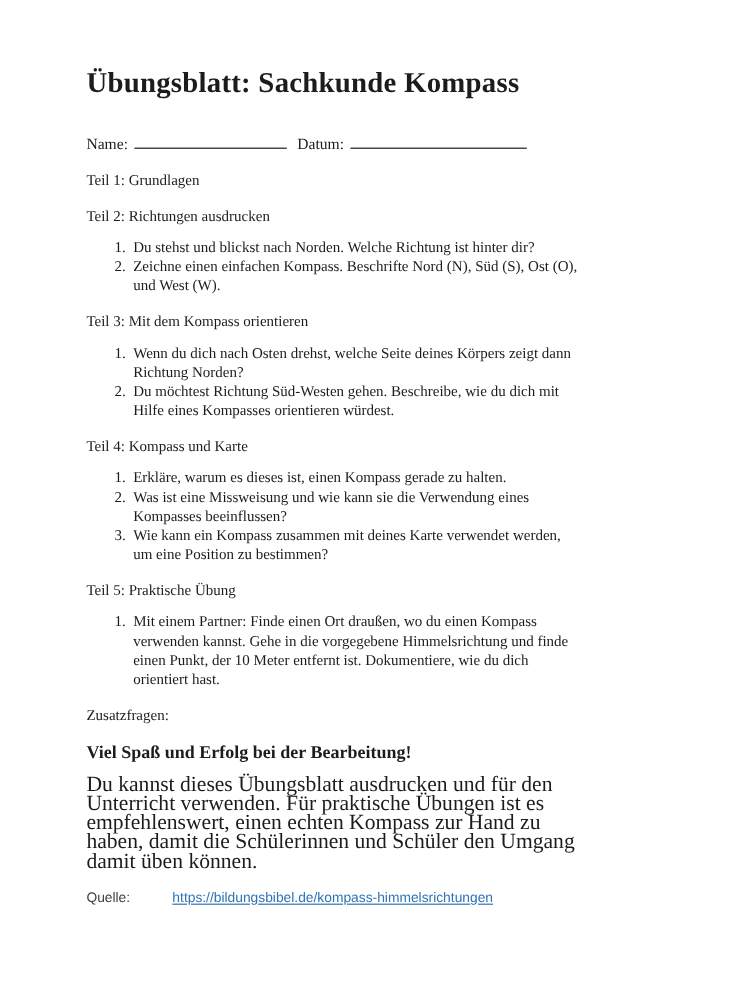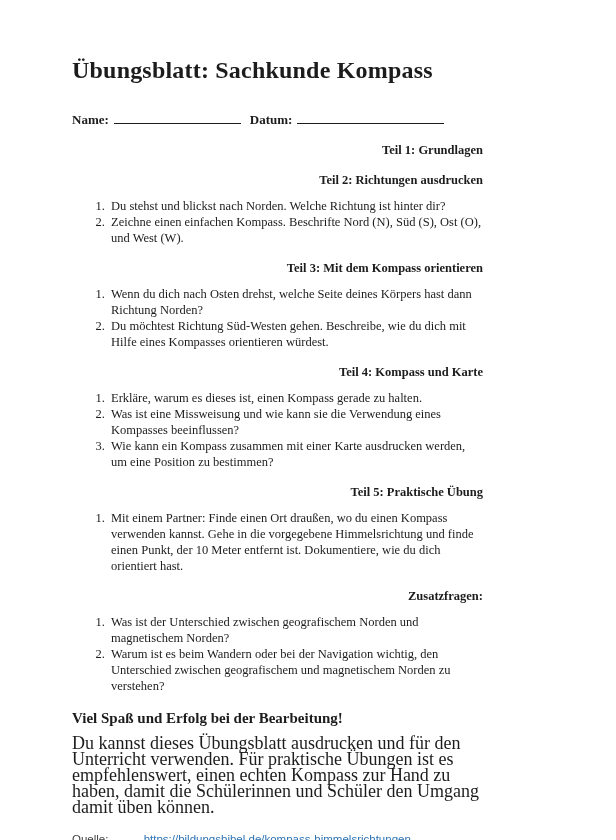--- a/index.html
+++ b/index.html
@@ -24,38 +24,37 @@
   }
   h1.title {
     font-size: 24px;
     line-height: 1.2;
     font-weight: bold;
     margin: 0 0 26px 0;
     letter-spacing: 0.2px;
   }
   .name-line {
     font-size: 13px;
-    font-weight: bold;
+    font-weight: normal;
     margin: 0 0 8px 0;
     white-space: nowrap;
   }
   .blank {
     display: inline-block;
     height: 12px;
     border-bottom: 1.4px solid #1c1c1c;
     vertical-align: baseline;
   }
   .name-blank { width: 127px; margin-left: 5px; margin-right: 9px; }
   .datum-blank { width: 147px; margin-left: 5px; }
   section h3 {
     font-size: 12.5px;
     line-height: 16px;
-    font-weight: bold;
+    font-weight: normal;
     margin: 14px 0 10px 0;
-    text-align: right;
   }
   section ol {
     margin: 0;
     padding: 0 0 0 36px;
     font-size: 12.5px;
     line-height: 16px;
   }
   section ol li {
     padding-left: 3px;
     margin: 0;
@@ -102,44 +101,40 @@
       <section>
         <h3>Teil 2: Richtungen ausdrucken</h3>
         <ol>
           <li>Du stehst und blickst nach Norden. Welche Richtung ist hinter dir?</li>
           <li>Zeichne einen einfachen Kompass. Beschrifte Nord (N), Süd (S), Ost (O), und West (W).</li>
         </ol>
       </section>
       <section>
         <h3>Teil 3: Mit dem Kompass orientieren</h3>
         <ol>
-          <li>Wenn du dich nach Osten drehst, welche Seite deines Körpers hast dann Richtung Norden?</li>
+          <li>Wenn du dich nach Osten drehst, welche Seite deines Körpers zeigt dann Richtung Norden?</li>
           <li>Du möchtest Richtung Süd-Westen gehen. Beschreibe, wie du dich mit Hilfe eines Kompasses orientieren würdest.</li>
         </ol>
       </section>
       <section>
         <h3>Teil 4: Kompass und Karte</h3>
         <ol>
           <li>Erkläre, warum es dieses ist, einen Kompass gerade zu halten.</li>
           <li>Was ist eine Missweisung und wie kann sie die Verwendung eines Kompasses beeinflussen?</li>
-          <li>Wie kann ein Kompass zusammen mit einer Karte ausdrucken werden, um eine Position zu bestimmen?</li>
+          <li>Wie kann ein Kompass zusammen mit deines Karte verwendet werden, um eine Position zu bestimmen?</li>
         </ol>
       </section>
       <section>
         <h3>Teil 5: Praktische Übung</h3>
         <ol>
           <li>Mit einem Partner: Finde einen Ort draußen, wo du einen Kompass verwenden kannst. Gehe in die vorgegebene Himmelsrichtung und finde einen Punkt, der 10 Meter entfernt ist. Dokumentiere, wie du dich orientiert hast.</li>
         </ol>
       </section>
       <section>
         <h3>Zusatzfragen:</h3>
-        <ol>
-          <li>Was ist der Unterschied zwischen geografischem Norden und magnetischem Norden?</li>
-          <li>Warum ist es beim Wandern oder bei der Navigation wichtig, den Unterschied zwischen geografischem und magnetischem Norden zu verstehen?</li>
-        </ol>
       </section>
     </div>
 
   <h2 class="closing">Viel Spaß und Erfolg bei der Bearbeitung!</h2>
 
   <p class="footer-par">Du kannst dieses Übungsblatt ausdrucken und für den Unterricht verwenden. Für praktische Übungen ist es empfehlenswert, einen echten Kompass zur Hand zu haben, damit die Schülerinnen und Schüler den Umgang damit üben können.</p>
 
   <p class="source-line">
     <span>Quelle:</span>
     <a class="source-link" href="#" style="color: rgb(46, 116, 181); margin-left: 32px;">https://bildungsbibel.de/kompass-himmelsrichtungen</a>

